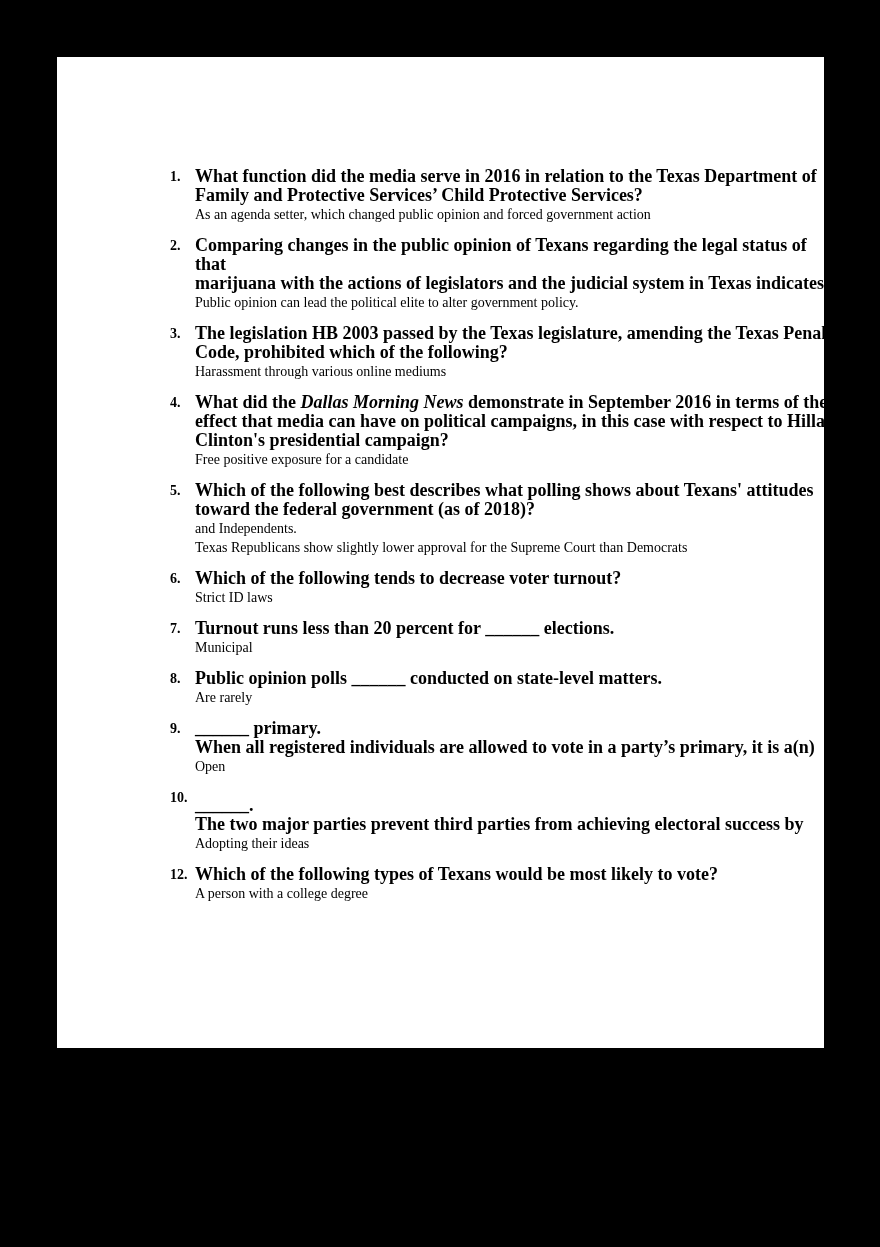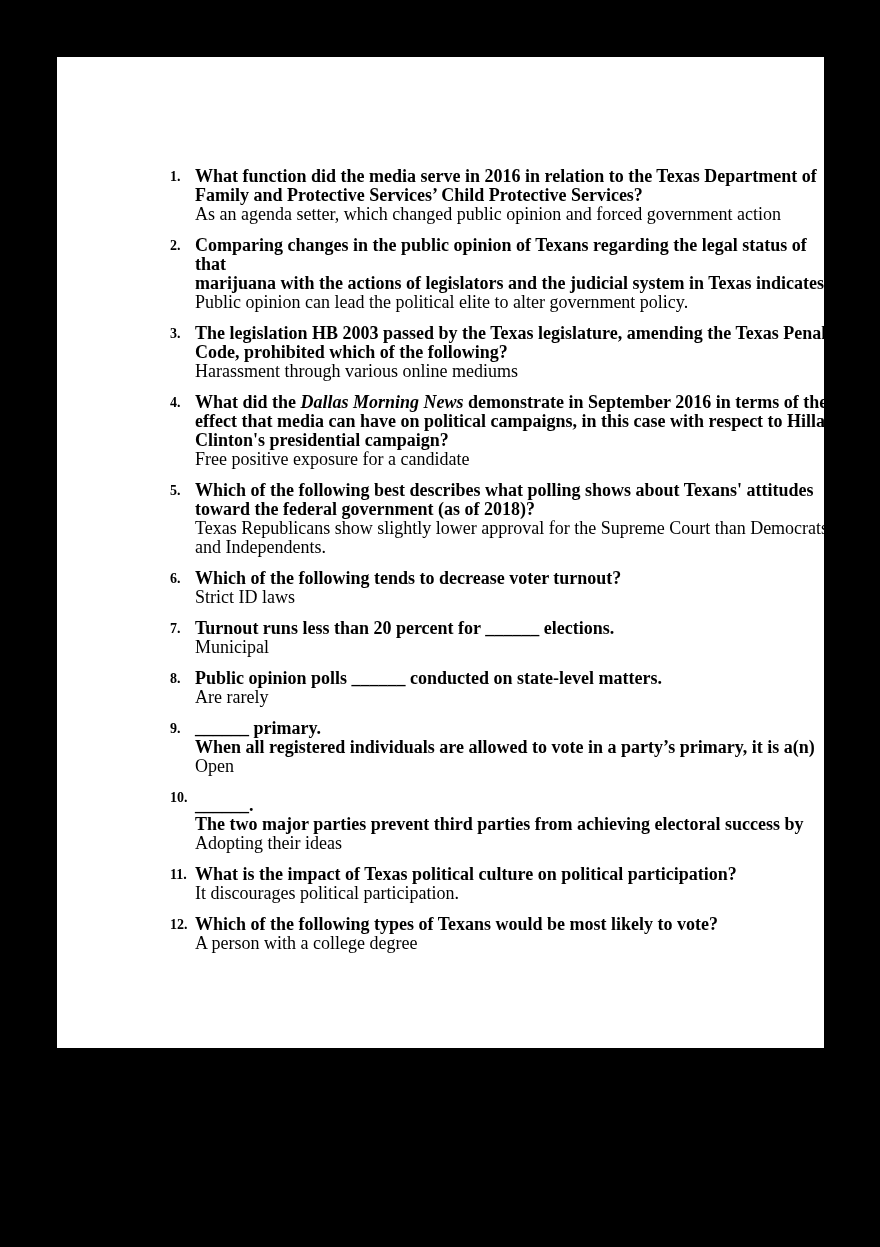--- a/index.html
+++ b/index.html
@@ -50,21 +50,21 @@
     line-height: 19px;
     white-space: nowrap;
     color: #000000;
   }
   .q-line .it {
     font-style: italic;
     text-align: right;
   }
   .a-line {
     font-weight: normal;
-    font-size: 18px;
+    font-size: 14px;
     line-height: 19px;
     white-space: nowrap;
     color: #000000;
   }
   .gap-before {
     margin-top: 8px;
   }
 </style>
 </head>
 <body>
@@ -103,22 +103,22 @@
           <div class="q-line"><span>effect that media can have on political campaigns, in this case with respect to Hillary</span></div>
           <div class="q-line"><span>Clinton's presidential campaign?</span></div>
           <div class="a-line">Free positive exposure for a candidate</div>
         </div>
       </div>
       <div class="q-item">
         <div class="q-num">5.</div>
         <div class="q-body">
           <div class="q-line"><span>Which of the following best describes what polling shows about Texans' attitudes</span></div>
           <div class="q-line"><span>toward the federal government (as of 2018)?</span></div>
+          <div class="a-line">and Independents.</div>
           <div class="a-line">Texas Republicans show slightly lower approval for the Supreme Court than Democrats</div>
-          <div class="a-line">and Independents.</div>
         </div>
       </div>
       <div class="q-item">
         <div class="q-num">6.</div>
         <div class="q-body">
           <div class="q-line"><span>Which of the following tends to decrease voter turnout?</span></div>
           <div class="a-line">Strict ID laws</div>
         </div>
       </div>
       <div class="q-item">
@@ -145,27 +145,20 @@
       </div>
       <div class="q-item">
         <div class="q-num">10.</div>
         <div class="q-body">
           <div class="q-line gap-before"><span>______.</span></div>
           <div class="q-line"><span>The two major parties prevent third parties from achieving electoral success by</span></div>
           <div class="a-line">Adopting their ideas</div>
         </div>
       </div>
       <div class="q-item">
-        <div class="q-num">11.</div>
-        <div class="q-body">
-          <div class="q-line"><span>What is the impact of Texas political culture on political participation?</span></div>
-          <div class="a-line">It discourages political participation.</div>
-        </div>
-      </div>
-      <div class="q-item">
         <div class="q-num">12.</div>
         <div class="q-body">
           <div class="q-line"><span>Which of the following types of Texans would be most likely to vote?</span></div>
           <div class="a-line">A person with a college degree</div>
         </div>
       </div>
     </div>
 </div>
 
 </body></html>

